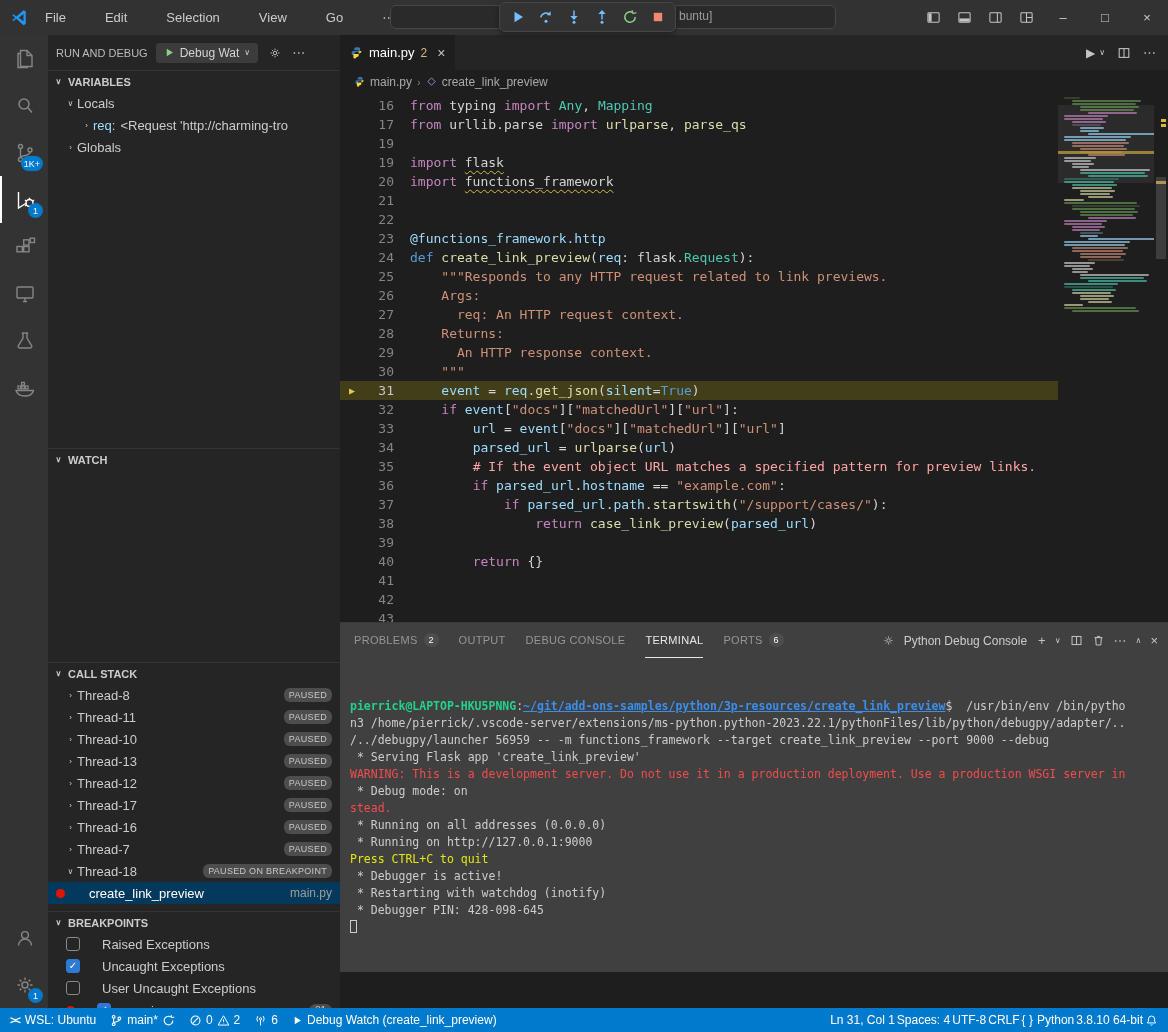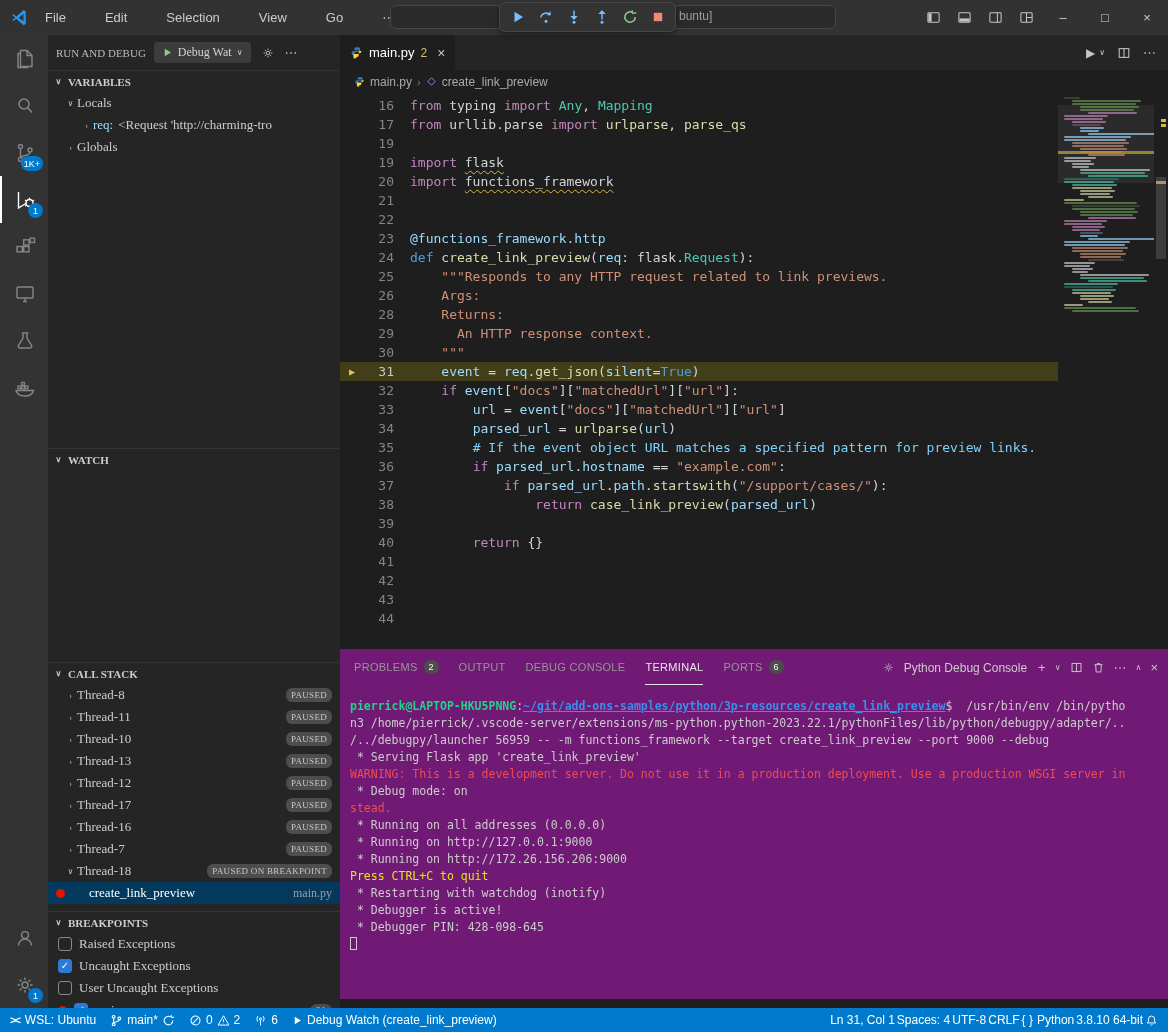--- a/index.html
+++ b/index.html
@@ -23,41 +23,41 @@
 .win-btn{width:42px;height:35px;display:flex;align-items:center;justify-content:center;color:#cccccc;font-size:13px;}
 
 
 .activitybar{position:absolute;left:0;top:35px;width:48px;height:973px;background:#333333;display:flex;flex-direction:column;align-items:center;}
 .ab-item{position:relative;width:48px;height:47px;display:flex;align-items:center;justify-content:center;color:#868686;border-left:2px solid transparent;}
 .ab-item.active{color:#ffffff;border-left:2px solid #ffffff;}
 .ab-badge{position:absolute;bottom:5px;right:5px;min-width:15px;height:15px;background:#007acc;color:#fff;border-radius:9px;font-size:9px;display:flex;align-items:center;justify-content:center;padding:0 3px;}
 .ab-spacer{flex:1;}
 
 
-.sidebar{position:absolute;left:48px;top:35px;width:292px;height:973px;background:#252526;overflow:hidden;font-family:Liberation Serif, serif;}
+.sidebar{position:absolute;left:48px;top:35px;width:292px;height:973px;background:#252526;overflow:hidden;}
 .sb-toolbar{position:absolute;left:0;top:0;right:0;height:35px;display:flex;align-items:center;padding:0 8px;}
 .sb-title{font-size:11px;color:#bbbbbb;margin-right:8px;white-space:nowrap;}
 .cfg-dropdown{display:flex;align-items:center;gap:5px;background:#3c3c3c;border:1px solid #3c3c3c;border-radius:3px;padding:2px 7px;font-size:12px;color:#d4d4d4;}
 .cfg-chev{font-size:8px;color:#cccccc;}
 .sb-tool-ic{margin-left:10px;color:#c5c5c5;}
 .sec{position:absolute;left:0;right:0;}
 .sec-header{height:22px;display:flex;align-items:center;gap:3px;padding-left:4px;font-size:11px;font-weight:bold;color:#cccccc;border-top:1px solid rgba(255,255,255,.07);}
 .chev{width:13px;text-align:center;font-size:8px;color:#cccccc;flex:none;}
 .row{height:22px;display:flex;align-items:center;padding:0 8px 0 16px;font-size:13px;color:#cccccc;white-space:nowrap;overflow:hidden;}
 .var-name{color:#9cdcfe;margin-right:5px;}
 .var-value{color:#cccccc;}
 .thread-name{flex:1;}
 .cs-badge{background:#4d4d4d;color:#c8c8c8;font-size:9px;padding:2px 5px;border-radius:6px;letter-spacing:.3px;flex:none;}
 .cs-badge:empty{display:none;}
 .frame-row{background:#04395e;color:#ffffff;padding-left:8px;}
 .bp-dot{width:9px;height:9px;border-radius:50%;background:#e51400;flex:none;}
 .frame-row .bp-dot{margin-right:24px;}
 .frame-name{flex:1;color:#ffffff;}
 .frame-file{color:#9d9d9d;font-size:12px;}
-.bp-row{padding-left:10px;gap:7px;}
+.bp-row{padding-left:10px;gap:22px;margin-left:8px;}
 .bp-check{width:14px;height:14px;border:1px solid #8a8a8a;border-radius:3px;font-size:10px;line-height:12px;text-align:center;color:#fff;flex:none;}
 .bp-check.on{background:#2d7ad6;border-color:#2d7ad6;}
 .bp-label{flex:1;}
 .bp-badge{background:#4d4d4d;color:#c8c8c8;font-size:10px;padding:1px 6px;border-radius:8px;}
 .bp-badge:empty{display:none;}
 
 
 .tabbar{position:absolute;left:340px;top:35px;width:828px;height:35px;background:#252526;display:flex;align-items:stretch;}
 .tab{display:flex;align-items:center;gap:6px;background:#1e1e1e;padding:0 10px;border-right:1px solid #252526;}
 .tab-label{color:#ffffff;font-size:13px;}
@@ -69,35 +69,35 @@
 .breadcrumb{position:absolute;left:340px;top:70px;width:828px;height:23px;background:#1e1e1e;display:flex;align-items:center;gap:5px;padding-left:14px;font-size:12px;color:#a9a9a9;}
 .bc-sep{font-size:11px;color:#7f7f7f;}
 .code{position:absolute;left:340px;top:93px;width:718px;height:565px;background:#1e1e1e;font-family:"DejaVu Sans Mono",monospace;font-size:13px;line-height:19px;padding-top:3px;overflow:hidden;}
 .cl{display:flex;height:19px;}
 .cl.cur{background:rgba(255,228,0,.16);}
 .glyph{width:24px;flex:none;text-align:center;color:#e8c75a;font-size:10px;line-height:19px;}
 .ln{width:30px;flex:none;text-align:right;color:#858585;padding-right:0;}
 .cl.cur .ln{color:#c6c6c6;}
 .ctext{white-space:pre;padding-left:16px;}
 .tk-k{color:#c586c0;}.tk-d{color:#569cd6;}.tk-f{color:#dcdcaa;}.tk-c{color:#4ec9b0;}
-.tk-v{color:#9cdcfe;}.tk-s{color:#ce9178;}.tk-m{color:#7dd3fc;}.tk-p{color:#d4d4d4;}
+.tk-v{color:#9cdcfe;}.tk-s{color:#ce9178;}.tk-m{color:#fca5a5;}.tk-p{color:#d4d4d4;}
 .tk-w{color:#d4d4d4;text-decoration:underline wavy #d7ba3d 1px;text-underline-offset:3px;}
 .minimap{position:absolute;left:1058px;top:93px;width:96px;height:565px;background:#1e1e1e;overflow:hidden;}
 .mm-bars{padding:4px 6px 0 6px;}
 .mm-bar{height:2px;margin-bottom:1px;border-radius:1px;opacity:.65;}
 .mm-cur{position:absolute;left:0;top:58px;width:100%;height:3px;background:rgba(212,177,58,.65);}
 .mm-slider{position:absolute;left:0;top:12px;width:100%;height:78px;background:rgba(255,255,255,.06);}
 .vscroll{position:absolute;left:1154px;top:93px;width:14px;height:565px;}
 .vs-slider{position:absolute;left:2px;top:84px;width:10px;height:82px;background:rgba(121,121,121,.35);}
 .vs-mark{position:absolute;left:7px;width:5px;height:3px;background:#d7ba3d;}
 .vs-mark.m1{top:26px;}.vs-mark.m2{top:31px;}
 .vs-mark.cur{left:2px;width:10px;top:88px;background:#d1a14c;}
 
 
-.panel{position:absolute;left:340px;top:649px;width:828px;height:350px;background:#701a75;border-top:1px solid #3a3a3a;}
+.panel{position:absolute;left:340px;top:622px;width:828px;height:350px;background:#404040;border-top:1px solid #3a3a3a;}
 .panel-header{height:35px;display:flex;align-items:center;padding:0 10px 0 14px;}
 .ptabs{display:flex;align-items:center;gap:20px;height:35px;}
 .ptab{display:flex;align-items:center;gap:6px;height:35px;font-size:11px;color:#969696;letter-spacing:.3px;border-bottom:1px solid transparent;}
 .ptab.active{color:#e7e7e7;border-bottom:1px solid #e7e7e7;}
 .pbadge{background:#4d4d4d;color:#ffffff;border-radius:8px;font-size:9px;min-width:15px;height:14px;display:flex;align-items:center;justify-content:center;padding:0 4px;}
 .pbadge:empty{display:none;}
 .panel-actions{margin-left:auto;display:flex;align-items:center;gap:9px;color:#c5c5c5;}
 .pa-label{font-size:12px;color:#cccccc;margin-right:2px;}
 .pa-btn{font-size:13px;color:#c5c5c5;display:flex;align-items:center;}
 .pa-btn.sm{font-size:8px;}
@@ -525,20 +525,25 @@
     </div>
     <div class="cl">
       <span class="glyph"></span>
       <span class="ln">25</span>
       <span class="ctext"><span class="tk-p">    </span><span class="tk-s">"""Responds to any HTTP request related to link previews.</span></span>
     </div>
     <div class="cl">
       <span class="glyph"></span>
       <span class="ln">26</span>
       <span class="ctext"><span class="tk-s">    Args:</span></span>
+    </div>
+    <div class="cl">
+      <span class="glyph"></span>
+      <span class="ln">27</span>
+      <span class="ctext"><span class="tk-s">      req: An HTTP request context.</span></span>
     </div>
     <div class="cl">
       <span class="glyph"></span>
       <span class="ln">28</span>
       <span class="ctext"><span class="tk-s">    Returns:</span></span>
     </div>
     <div class="cl">
       <span class="glyph"></span>
       <span class="ln">29</span>
       <span class="ctext"><span class="tk-s">      An HTTP response context.</span></span>
@@ -763,24 +768,23 @@
 <div class="terminal">
     <div class="tl"><span class="t-g">pierrick@LAPTOP-HKU5PNNG</span><span class="t-p">:</span><span class="t-b">~/git/add-ons-samples/python/3p-resources/create_link_preview</span><span class="t-p">$</span><span class="t-p">  /usr/bin/env /bin/pytho</span></div>
     <div class="tl"><span class="t-p">n3 /home/pierrick/.vscode-server/extensions/ms-python.python-2023.22.1/pythonFiles/lib/python/debugpy/adapter/..</span></div>
     <div class="tl"><span class="t-p">/../debugpy/launcher 56959 -- -m functions_framework --target create_link_preview --port 9000 --debug</span></div>
     <div class="tl"><span class="t-p"> * Serving Flask app 'create_link_preview'</span></div>
     <div class="tl"><span class="t-r">WARNING: This is a development server. Do not use it in a production deployment. Use a production WSGI server in</span></div>
     <div class="tl"><span class="t-p"> * Debug mode: on</span></div>
     <div class="tl"><span class="t-r">stead.</span></div>
     <div class="tl"><span class="t-p"> * Running on all addresses (0.0.0.0)</span></div>
     <div class="tl"><span class="t-p"> * Running on http://127.0.0.1:9000</span></div>
-    <div class="tl"><span class="t-p"> * Running on http://172.26.156.206:9000</span></div>
     <div class="tl"><span class="t-y">Press CTRL+C to quit</span></div>
+    <div class="tl"><span class="t-p"> * Debugger is active!</span></div>
     <div class="tl"><span class="t-p"> * Restarting with watchdog (inotify)</span></div>
-    <div class="tl"><span class="t-p"> * Debugger is active!</span></div>
     <div class="tl"><span class="t-p"> * Debugger PIN: 428-098-645</span></div>
     <div class="tl"><span class="cursor-box"></span></div>
   </div>
 
 <div class="statusbar">
   <div class="sb-item">
     <span class="remote-glyph">&gt;&lt;</span>
     <span>WSL: Ubuntu</span>
   </div>
   <div class="sb-item">

